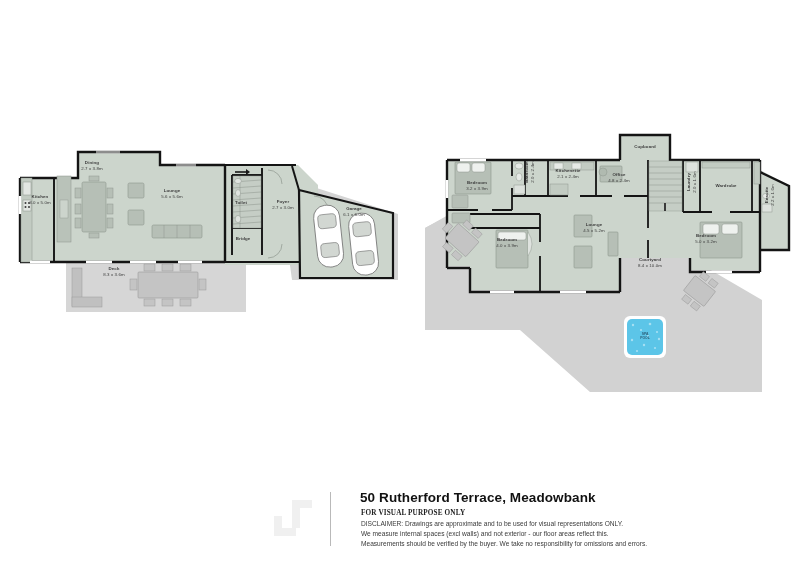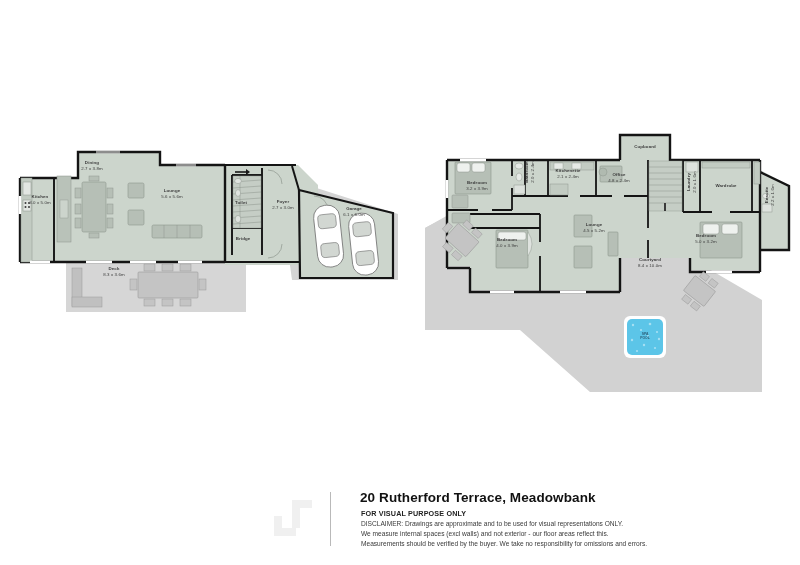--- a/index.html
+++ b/index.html
@@ -53,21 +53,21 @@
     position: absolute;
     font-family: "Liberation Sans", sans-serif;
     font-weight: 700;
     font-size: 13.5px;
     color: #111;
     letter-spacing: .1px;
     white-space: nowrap;
   }
   .subtitle {
     position: absolute;
-    font-family: Liberation Sans, sans-serif;
+    font-family: Liberation Serif, serif;
     font-weight: 700;
     font-size: 7.2px;
     color: #222;
     letter-spacing: .15px;
     white-space: nowrap;
   }
   .disc {
     position: absolute;
     font-family: "Liberation Sans", sans-serif;
     font-weight: 400;
@@ -506,21 +506,21 @@
       <g fill="#f0f0f0">
         <rect x="2" y="18" width="8" height="20"></rect>
         <rect x="2" y="30" width="22" height="8"></rect>
         <rect x="20" y="2" width="8" height="28"></rect>
         <rect x="20" y="2" width="20" height="8"></rect>
       </g>
     </svg>
 
     <div class="footer-rule" style="left:330px; top:492px; height:54px;"></div>
 
-    <div class="title" style="left:360px; top:490px;">20 Rutherford Terrace, Meadowbank</div>
+    <div class="title" style="left:360px; top:490px;">50 Rutherford Terrace, Meadowbank</div>
 
     <div class="subtitle" style="left:361px; top:509px;">FOR VISUAL PURPOSE ONLY</div>
 
     <div class="disc" style="left:361px; top:519px;">DISCLAIMER:  Drawings are approximate and to be used for visual representations ONLY.</div>
     <div class="disc" style="left:361px; top:529px;">We measure internal spaces (excl walls) and not exterior - our floor areas reflect this.</div>
     <div class="disc" style="left:361px; top:539px;">Measurements should be verified by the buyer. We take no responsibility for omissions and errors.</div>
   </div>
 
 </div>
 

